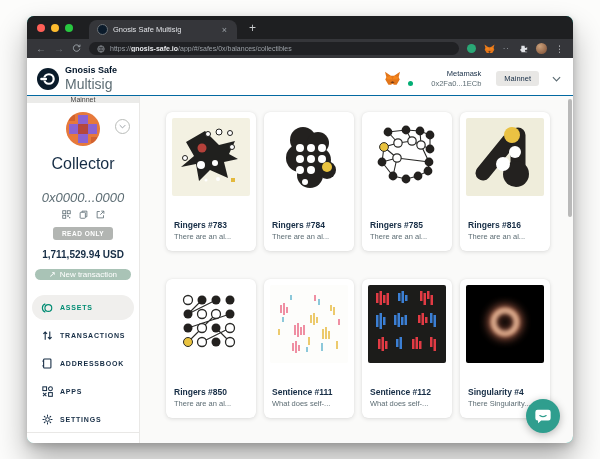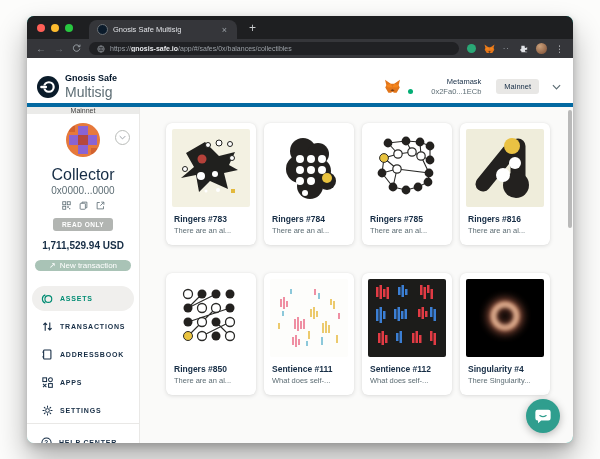--- a/index.html
+++ b/index.html
@@ -25,22 +25,22 @@
   .urlpill{flex:1;height:13px;background:#202124;border-radius:7px;display:flex;align-items:center;
     padding:0 8px;gap:5px;min-width:0;}
   .url-text{font-size:7px;color:#9aa0a6;white-space:nowrap;overflow:hidden;}
   .url-text .domain{color:#e8eaed;font-weight:bold;}
   .ext-green{width:9px;height:9px;border-radius:50%;background:#2aa876;}
   .overflow-dots{color:#9aa0a6;font-size:8px;letter-spacing:1px;}
   .avatar{width:11px;height:11px;border-radius:50%;
     background:radial-gradient(circle at 35% 30%,#caa07a,#7a4b32);}
   .kebab{color:#c8cacc;font-size:9px;}
   
-  .appheader{height:33px;background:#fff;border-bottom:4px solid #0369a1;display:flex;
-    align-items:center;padding:12px 12px 0 10px;flex-shrink:0;}
+  .appheader{height:33px;background:#fff;border-bottom:1px solid #0369a1;display:flex;
+    align-items:center;padding:4px 12px 0 10px;flex-shrink:0;}
   .brand{margin-left:6px;line-height:1.15;}
   .brand-name{font-size:9px;font-weight:bold;color:#001428;}
   .brand-sub{font-size:14px;color:#5d6d74;}
   .wallet{margin-left:auto;display:flex;align-items:center;gap:7px;text-align:right;}
   .wallet-meta{line-height:1.25;}
   .wallet-provider{font-size:7.5px;color:#162d45;}
   .wallet-addr-row{display:flex;align-items:center;gap:18px;}
   .wallet-dot{width:5px;height:5px;border-radius:50%;background:#03ae75;}
   .wallet-addr{font-size:7.5px;color:#5d6d74;}
   .network-pill{background:#e8e7e5;border-radius:3px;padding:3px 8px;font-size:7.5px;color:#162d45;margin-left:8px;}
@@ -48,21 +48,21 @@
   
   .appbody{flex:1;display:flex;min-height:0;position:relative;background:#fafaf9;}
   .sidebar{width:112px;background:#fff;border-right:1px solid #e9e8e6;display:flex;
     flex-direction:column;flex-shrink:0;}
   .net-strip{height:13px;background:#ebebe9;font-size:7px;color:#444;display:flex;
     align-items:center;justify-content:center;}
   .safe-block{position:relative;text-align:center;padding-top:9px;}
   .collapse-btn{position:absolute;right:9px;top:16px;width:13px;height:13px;border:1px solid #b9bcb9;
     border-radius:50%;display:flex;align-items:center;justify-content:center;background:#fff;}
   .safe-name{font-size:16px;font-weight:500;color:#162d45;margin-top:5px;}
-  .safe-addr{font-size:10px;color:#5d6d74;margin-top:1px;}
+  .safe-addr{font-size:13px;color:#5d6d74;margin-top:17px;font-style:italic;}
   .safe-actions{display:flex;justify-content:center;gap:8px;margin-top:5px;color:#5d6d74;}
   .readonly{display:inline-block;background:#b2b5b2;color:#fff;font-size:6.5px;font-weight:bold;
     letter-spacing:.5px;padding:3px 9px;border-radius:3px;margin-top:8px;}
   .balance{font-size:10px;font-weight:bold;color:#162d45;margin-top:9px;text-align:center;}
   .newtx{margin:9px 8px 0;background:#a9c3b6;color:#fff;border:none;border-radius:16px;height:24px;
     font-size:8px;display:flex;align-items:center;justify-content:center;gap:4px;cursor:pointer;
     font-family:inherit;}
   .newtx .arrow{font-size:8px;}
   .nav{margin-top:15px;display:flex;flex-direction:column;gap:3px;padding:0 5px;}
   .nav-item{height:25px;display:flex;align-items:center;gap:7px;padding:0 9px;border-radius:14px;
@@ -70,21 +70,21 @@
   .nav-item.active{background:#f0efed;color:#008c73;}
   .nav-ico{width:12px;display:flex;justify-content:center;flex-shrink:0;}
   .sidebar-bottom{margin-top:auto;border-top:1px solid #e9e8e6;padding:13px 14px;display:flex;
     align-items:center;gap:7px;font-size:7px;font-weight:bold;letter-spacing:.8px;color:#162d45;cursor:pointer;}
   
   .main{flex:1;padding:16px 14px 0 26px;position:relative;overflow:hidden;}
   .grid{display:grid;grid-template-columns:repeat(4,90px);gap:28px 8px;}
   .card{background:#fff;border-radius:6px;box-shadow:0 1px 4px rgba(0,0,0,.12),0 0 1px rgba(0,0,0,.08);
     padding:6px 6px 0;cursor:pointer;}
   .art{width:78px;height:78px;border-radius:2px;display:block;}
-  .card-text{padding:7px 2px 10px;}
+  .card-text{padding:24px 2px 10px;}
   .card-title{font-size:8.5px;font-weight:bold;color:#162d45;}
   .card-sub{font-size:7.5px;color:#5d6d74;margin-top:2px;}
   .app-scroll-thumb{position:absolute;top:3px;right:1px;width:4px;height:118px;border-radius:2px;background:#b9b9b9;}
   .intercom{position:absolute;right:13px;bottom:10px;width:34px;height:34px;border-radius:50%;
     background:#2f9e8e;display:flex;align-items:center;justify-content:center;
     box-shadow:0 2px 8px rgba(0,0,0,.28);cursor:pointer;}
   svg{display:block;}
 </style>
 </head>
 <body>

